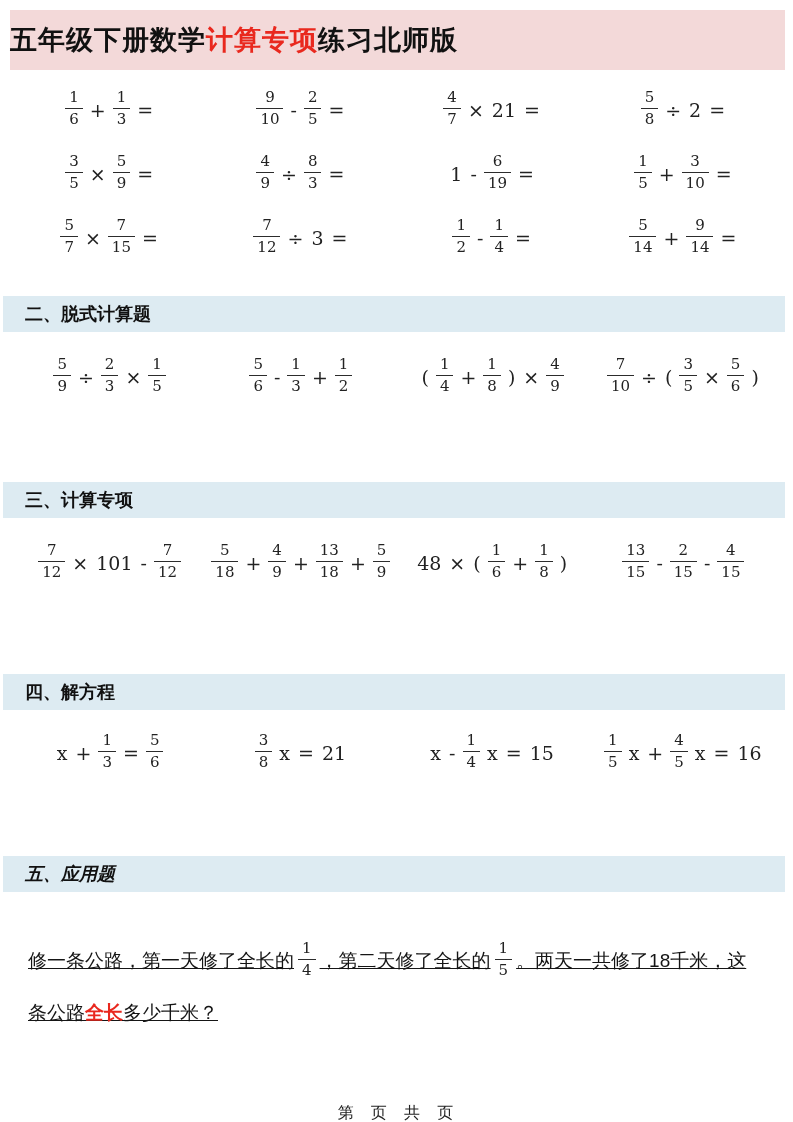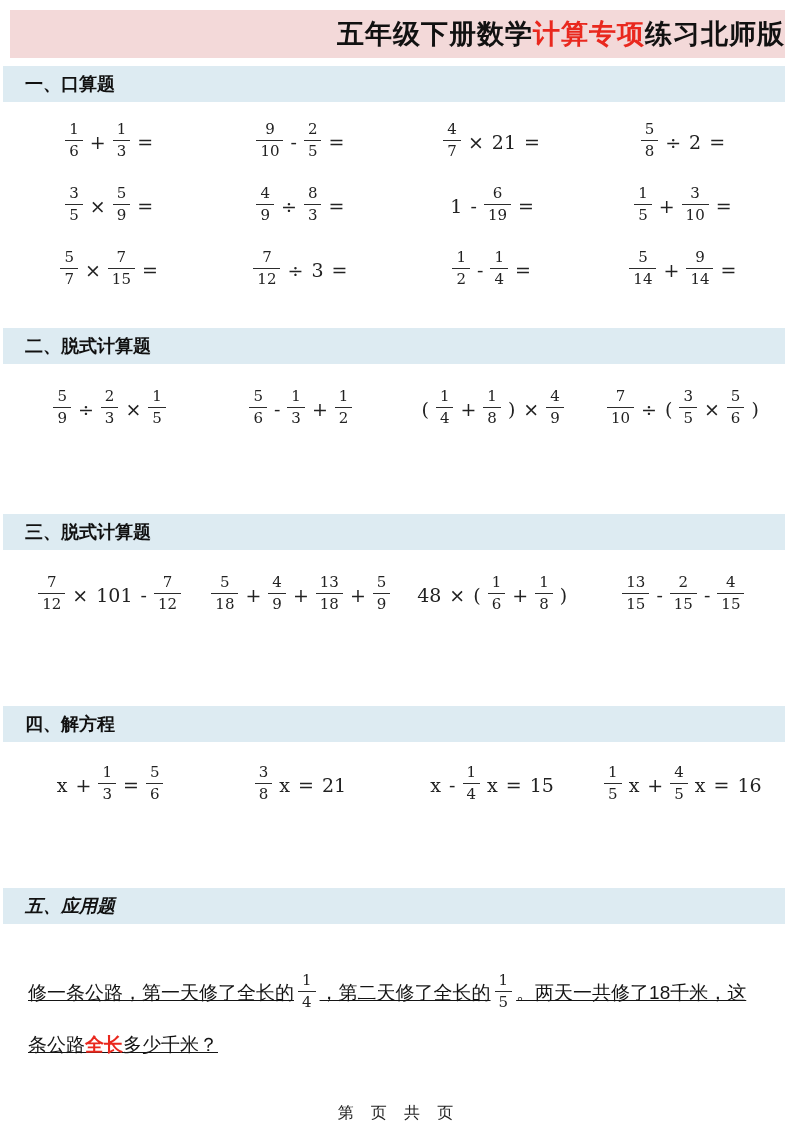--- a/index.html
+++ b/index.html
@@ -4,22 +4,22 @@
 <style>
   :root{
     --pink:#f3d9d9; --blue:#ddebf2; --red:#e9281e; --ink:#1d1d1d;
   }
   html,body{margin:0;padding:0;background:#ffffff;}
   body{width:793px;height:1122px;overflow:hidden;
        font-family:"Liberation Sans","DejaVu Sans",sans-serif;color:var(--ink);}
   .page{position:relative;width:793px;height:1122px;}
 
   
-  .banner{margin:10px 8px 0 10px;height:48px;background:var(--pink);
-          display:flex;align-items:center;justify-content:flex-end;}
+  .banner{margin:10px 8px 0 10px;height:60px;background:var(--pink);
+          display:flex;align-items:center;justify-content:flex-start;}
   .banner h1{margin:0;font-size:27px;font-weight:bold;letter-spacing:1px;color:#111;}
   .banner h1 .red{color:var(--red);}
 
   
   .bar{margin:0 8px 0 3px;height:36px;background:var(--blue);
        display:flex;align-items:center;padding-left:22px;
        font-size:18px;font-weight:bold;color:#111;}
   .bar-1{margin-top:8px;}
   .bar-2{margin-top:20px;}
   .bar-3{margin-top:0;}
@@ -59,23 +59,20 @@
 </style>
 </head>
 <body>
 
 <div class="page">
 
   <header class="banner">
     <h1><span>五年级下册数学</span><span class="red">计算专项</span><span>练习北师版</span></h1>
   </header>
 
-  <div class="bar bar-1">
-    <span>一、口算题</span>
-  </div>
   <div class="problems sec-1">
       <div class="prow">
         <div class="problem">
           <span class="frac">
             <span class="fn">1</span>
             <span class="fd">6</span>
           </span>
           <span class="tok">+</span>
           <span class="frac">
             <span class="fn">1</span>
@@ -280,21 +277,21 @@
           <span class="frac">
             <span class="fn">5</span>
             <span class="fd">6</span>
           </span>
           <span class="tok">)</span>
         </div>
       </div>
     </div>
 
   <div class="bar bar-3">
-    <span>三、脱式计算题</span>
+    <span>三、计算专项</span>
   </div>
   <div class="problems sec-3">
       <div class="prow">
         <div class="problem">
           <span class="frac">
             <span class="fn">7</span>
             <span class="fd">12</span>
           </span>
           <span class="tok">×</span>
           <span class="tok">101</span>

